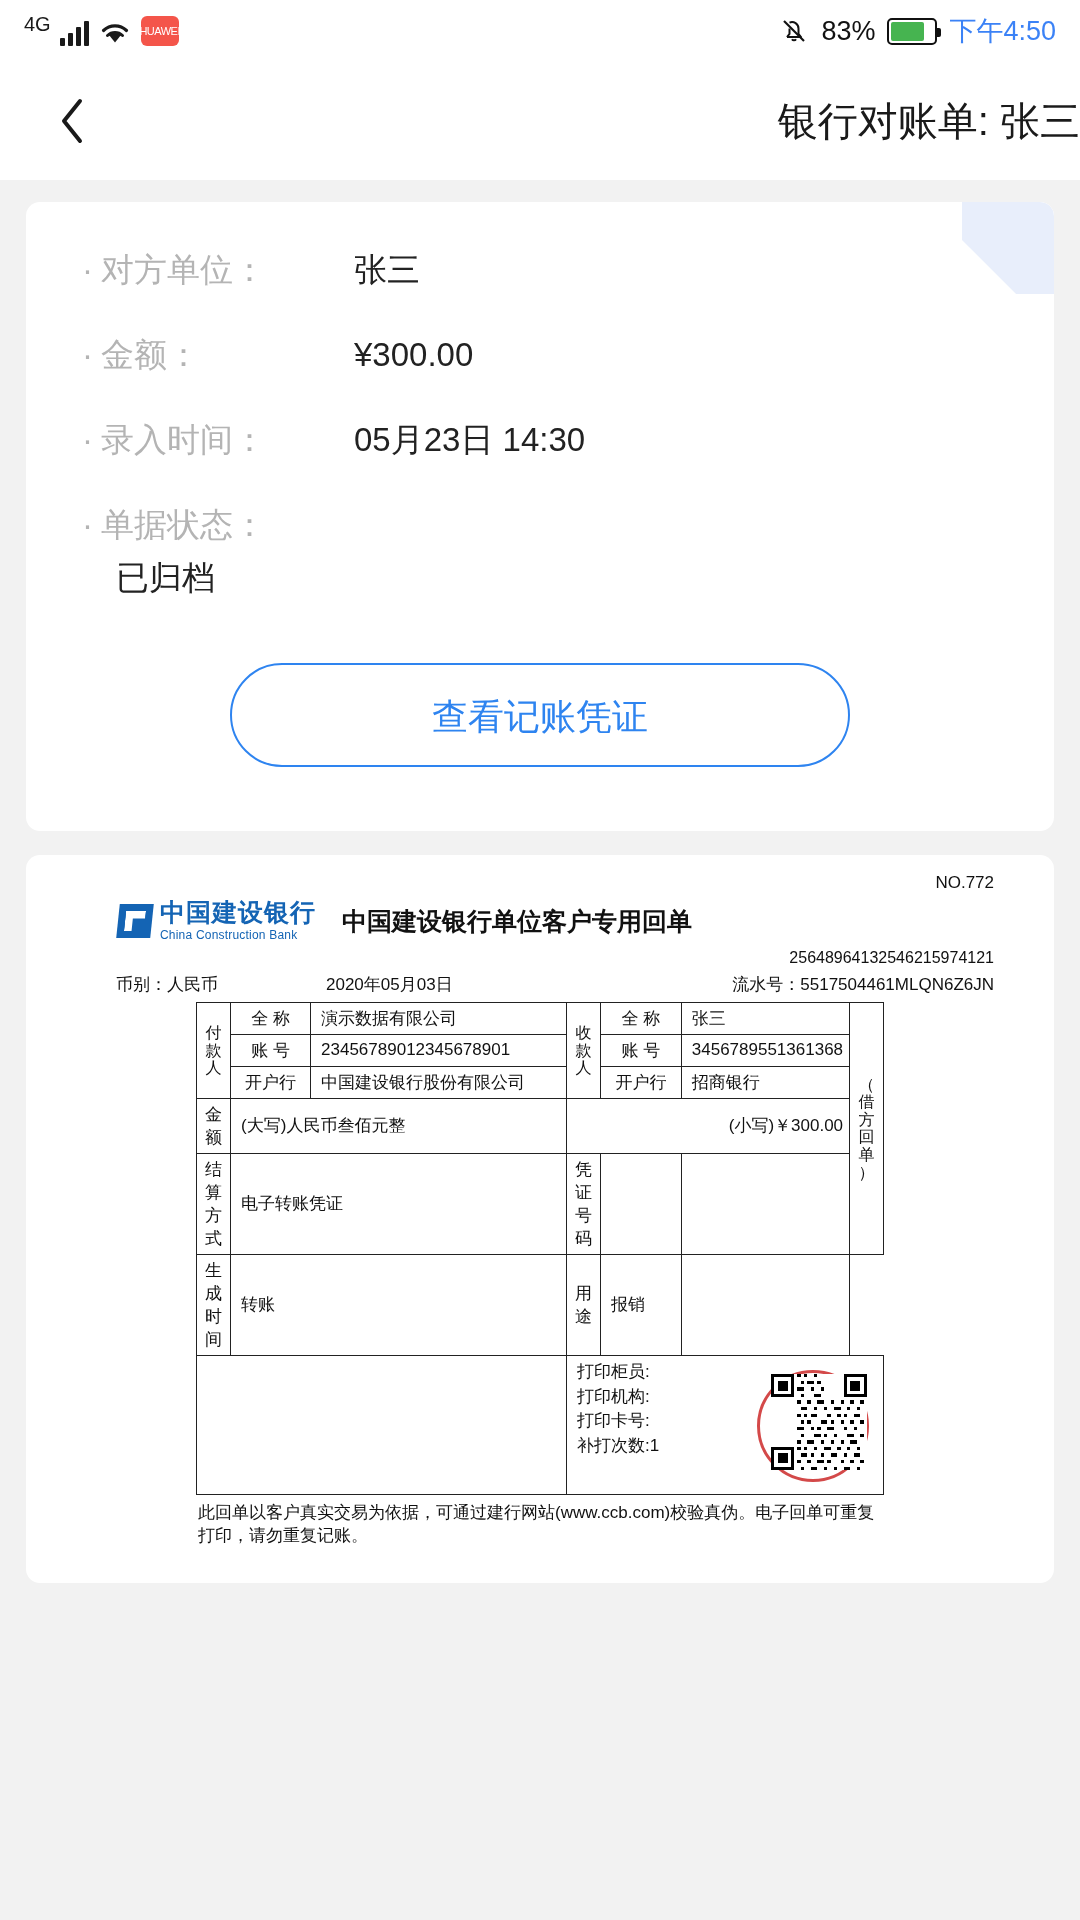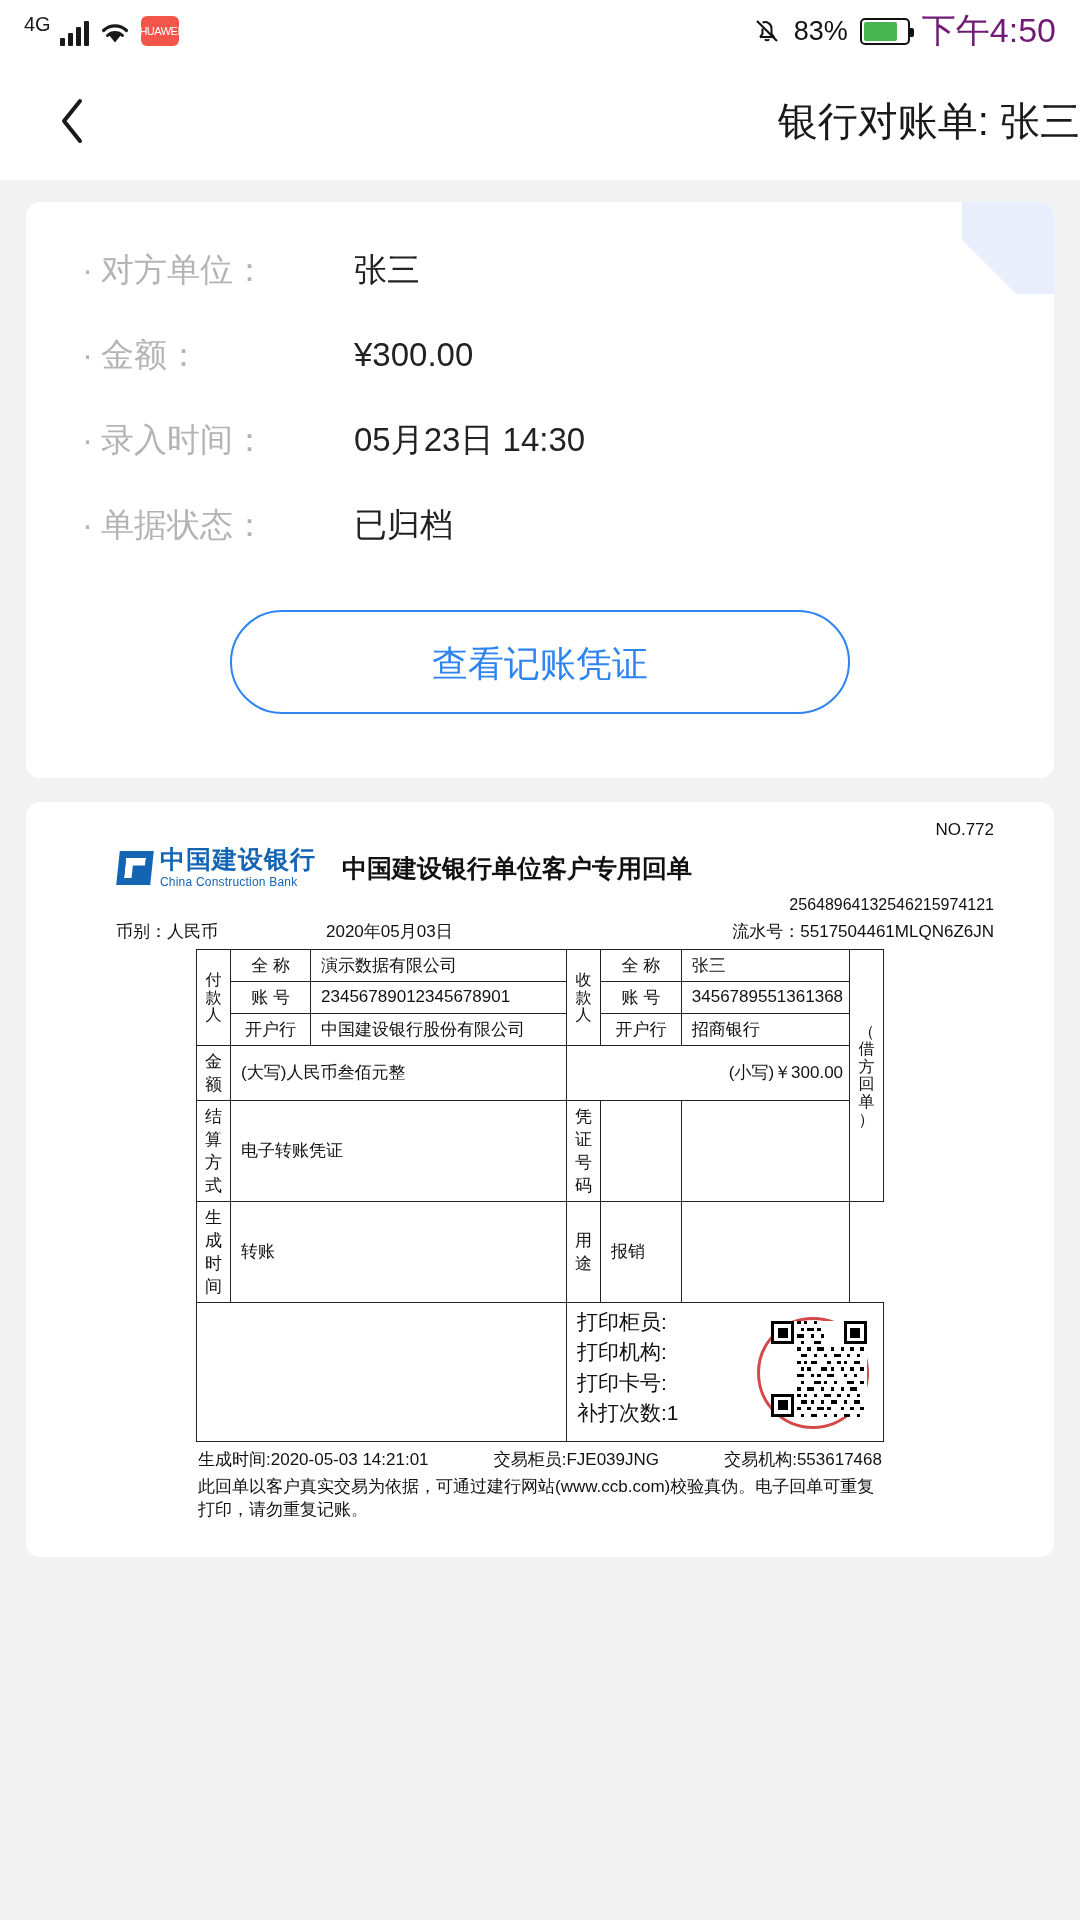--- a/index.html
+++ b/index.html
@@ -102,22 +102,22 @@
     background: #111;
     border-radius: 0 2px 2px 0;
   }
   .battery .lvl {
     background: #46b450;
     height: 100%;
     width: 78%;
     border-radius: 2px;
   }
   .clock {
-    font-size: 34px;
-    color: #701a75;
+    font-size: 27px;
+    color: #3b82f6;
     white-space: nowrap;
   }
 
   
   .navbar {
     height: 118px;
     background: #ffffff;
     display: flex;
     align-items: center;
     position: relative;
@@ -173,21 +173,21 @@
     transform: rotate(45deg);
   }
 
   .info-row {
     display: flex;
     align-items: baseline;
     padding: 0 56px;
     margin-bottom: 40px;
     gap: 8px;
   }
-  .info-row:last-of-type { margin-bottom: 0; }
+  .info-row:last-of-type { margin-bottom: 0; flex-direction: column; }
   .info-label {
     color: #b4b4b4;
     font-size: 33px;
     width: 230px;
     flex: 0 0 auto;
     white-space: nowrap;
   }
   .bullet {
     color: #b4b4b4;
     margin-right: 8px;
@@ -309,21 +309,21 @@
     letter-spacing: 0;
   }
   .vside span { display: block; }
   .cellpad { padding-left: 10px !important; }
   .blockcell { height: 130px; vertical-align: top; }
   .stamp-area {
     position: relative;
     height: 130px;
   }
   .printlines {
-    font-size: 21px;
+    font-size: 17px;
     line-height: 1.45;
     padding-left: 4px;
   }
   .stamp {
     position: absolute;
     left: 184px;
     top: 10px;
     width: 112px;
     height: 112px;
     border: 3px solid #d03a3a;
@@ -657,24 +657,19 @@
                   </g>
                 </svg>
               </div>
             </div>
           </td>
         </tr>
       </tbody>
         </table>
 
       <div class="rc-foot">
-        <div class="rc-foot-row1">
-          <span>生成时间:2020-05-03  14:21:01</span>
-          <span>交易柜员:FJE039JNG</span>
-          <span>交易机构:553617468</span>
-        </div>
         <div class="rc-foot-row2">此回单以客户真实交易为依据，可通过建行网站(www.ccb.com)校验真伪。电子回单可重复打印，请勿重复记账。</div>
       </div>
 
     </div>
   </div>
 
 </div>
 
 </body></html>

